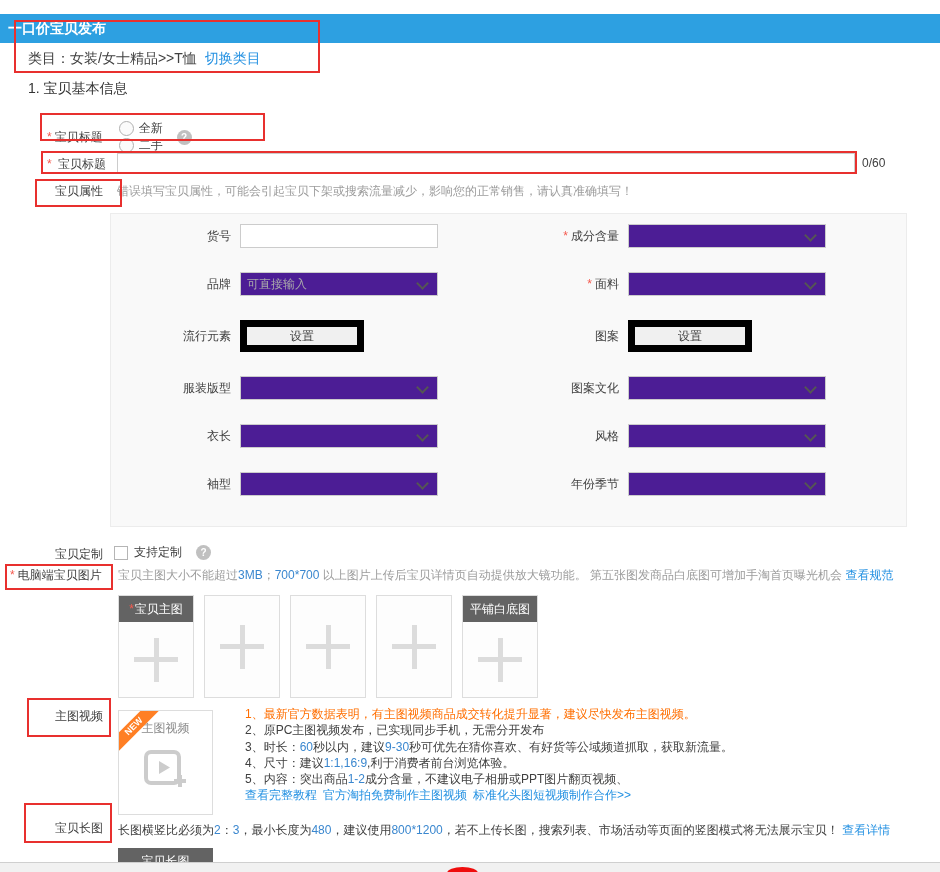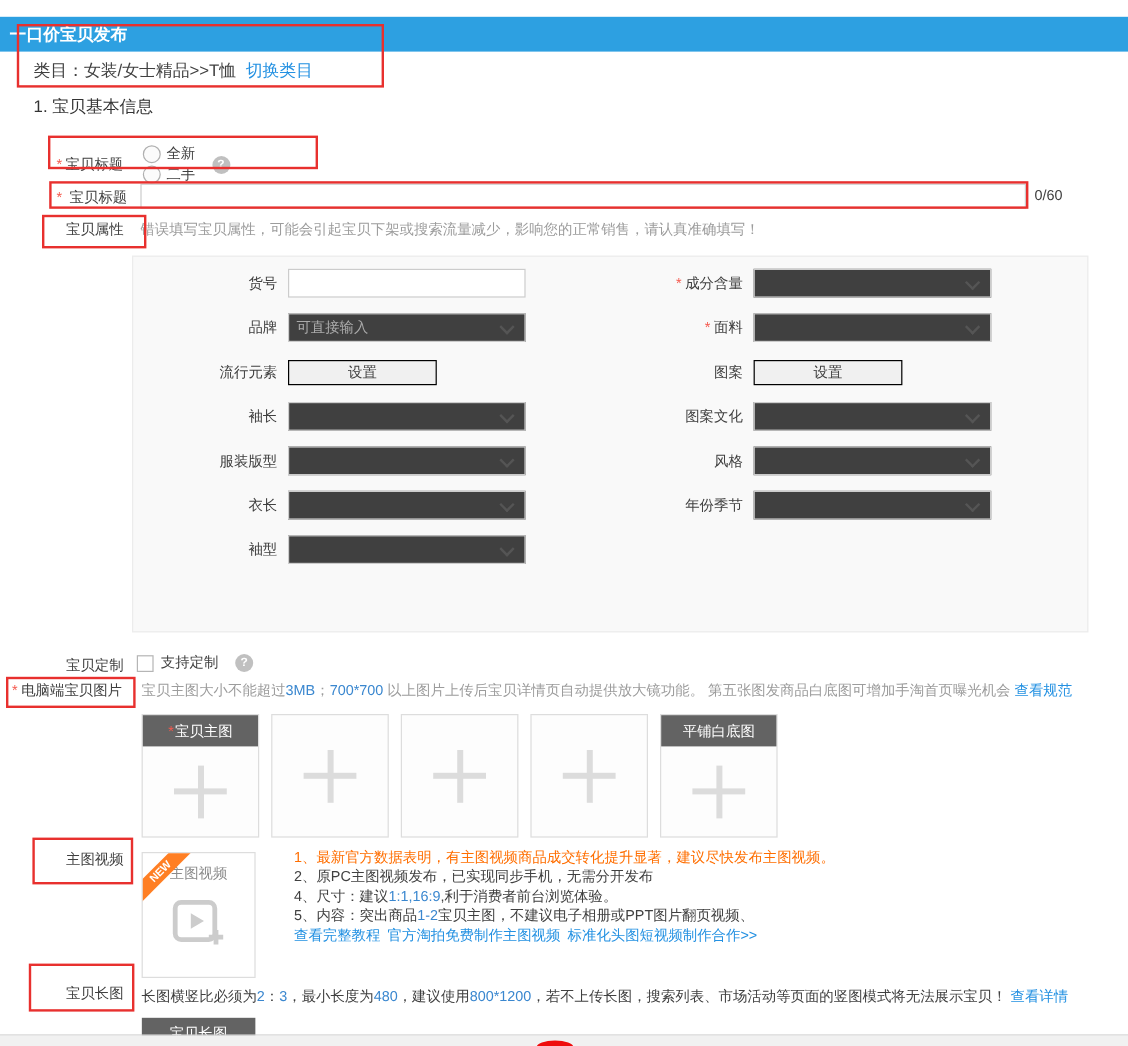--- a/index.html
+++ b/index.html
@@ -33,41 +33,41 @@
                font-size:12px;font-family:inherit;}
   .counter{left:862px;top:156px;color:#404040;}
   
   .warn-text{left:117px;top:183px;color:#9c9c9c;}
   
   .panel{left:110px;top:213px;width:797px;height:314px;background:#f9f9f9;border:1px solid #ececec;
          box-sizing:border-box;}
   .pcol{position:absolute;top:10px;}
   .pcol-left{left:0;width:385px;}
   .pcol-right{left:388px;width:405px;}
-  .prow{display:flex;align-items:center;margin-bottom:13px;min-height:24px;}
+  .prow{display:flex;align-items:center;margin-bottom:24px;min-height:24px;}
   .plabel{width:129px;text-align:right;padding-right:9px;box-sizing:border-box;flex:none;color:#404040;}
   .txt{width:198px;height:24px;border:1px solid #ccc;box-sizing:border-box;background:#fff;
        font-family:inherit;font-size:12px;padding:0 5px;}
   .fselect{position:relative;width:198px;height:24px;border:1px solid #ccc;box-sizing:border-box;
-           background:#404040;cursor:pointer;}
+           background:#4c1d95;cursor:pointer;}
   .fselect .ph{display:block;line-height:22px;padding-left:6px;color:#aaa;}
   .chev{position:absolute;right:10px;top:6px;width:7px;height:7px;border-left:2px solid #555;
         border-bottom:2px solid #555;transform:rotate(-45deg);}
-  .set-btn{width:124px;height:21px;background:#f0f0f0;border:1px solid #000000;color:#404040;
+  .set-btn{width:124px;height:32px;background:#f0f0f0;border:7px solid #000000;color:#404040;
            font-size:12px;font-family:inherit;cursor:pointer;}
   
   .custom-row{left:55px;top:544px;display:flex;align-items:center;}
   .custom-row .help{margin-left:14px;}
   
   .pc-label{left:10px;top:567px;}
   .pc-desc{left:118px;top:567px;white-space:nowrap;color:#9c9c9c;}
   .c-num{color:#3a87cf;}
   .c-orange{color:#ff6e00;}
   .tiles{left:118px;top:595px;display:flex;gap:10px;}
-  .tile{position:relative;width:98px;height:103px;border:1px solid #ddd;background:#fdfdfd;
+  .tile{position:relative;width:76px;height:103px;border:1px solid #ddd;background:#fdfdfd;
         box-sizing:border-box;display:flex;flex-direction:column;cursor:pointer;}
   .tile-head{height:26px;background:#636363;color:#fff;text-align:center;line-height:26px;flex:none;
              overflow:hidden;white-space:nowrap;}
   .tile-body{flex:1;display:flex;align-items:center;justify-content:center;}
   .plus-mark{position:relative;width:44px;height:44px;}
   .plus-mark::before{content:"";position:absolute;left:0;top:19.5px;width:44px;height:5px;background:#dcdcdc;}
   .plus-mark::after{content:"";position:absolute;left:19.5px;top:0;width:5px;height:44px;background:#dcdcdc;}
   
   .video-label{left:55px;top:708px;}
   .video-tile{left:118px;top:710px;width:95px;height:105px;border:1px solid #ddd;background:#fff;
@@ -152,29 +152,20 @@
         </div>
 
       </div>
 
       <div class="prow">
         <span class="plabel"><span>流行元素</span></span>
 
         <button class="set-btn">设置</button>
       </div>
 
-      <div class="prow">
-        <span class="plabel"><span>袖长</span></span>
-
-        <div class="fselect">
-          <span class="ph"></span>
-          <span class="chev"></span>
-        </div>
-
-      </div>
 
       <div class="prow">
         <span class="plabel"><span>服装版型</span></span>
 
         <div class="fselect">
           <span class="ph"></span>
           <span class="chev"></span>
         </div>
 
       </div>
@@ -320,22 +311,23 @@
     <svg width="46" height="42" viewBox="0 0 46 42">
       <rect x="3" y="3" width="33" height="31" rx="5" fill="none" stroke="#ccc" stroke-width="4"></rect>
       <path d="M16 12 L27 18.5 L16 25 Z" fill="#ccc"></path>
       <path d="M37 26 v12 M31 32 h12" stroke="#ccc" stroke-width="4" fill="none"></path>
     </svg>
   </div>
 </div>
 <div class="abs notes">
   <div class="note-line"><span class="c-orange">1、最新官方数据表明，有主图视频商品成交转化提升显著，建议尽快发布主图视频。</span></div>
   <div class="note-line"><span>2、原PC主图视频发布，已实现同步手机，无需分开发布</span></div>
+  <div class="note-line"><span>3、时长：</span><span class="c-num">60</span><span>秒以内，建议</span><span class="c-num">9-30</span><span>秒可优先在猜你喜欢、有好货等公域频道抓取，获取新流量。</span></div>
   <div class="note-line"><span>4、尺寸：建议</span><span class="c-num">1:1,16:9</span><span>,利于消费者前台浏览体验。</span></div>
-  <div class="note-line"><span>5、内容：突出商品</span><span class="c-num">1-2</span><span>宝贝主图，不建议电子相册或PPT图片翻页视频、</span></div>
+  <div class="note-line"><span>5、内容：突出商品</span><span class="c-num">1-2</span><span>成分含量，不建议电子相册或PPT图片翻页视频、</span></div>
   <div class="links-line">
     
   <span class="blue-link">查看完整教程</span><span class="blue-link">官方淘拍免费制作主图视频</span><span class="blue-link">标准化头图短视频制作合作&gt;&gt;</span></div>
 </div>
 
 <div class="abs long-label">宝贝长图</div>
 <div class="abs long-desc">
   <span><span>长图横竖比必须为</span><span class="c-num">2</span><span>：</span><span class="c-num">3</span><span>，最小长度为</span><span class="c-num">480</span><span>，建议使用</span><span class="c-num">800*1200</span><span>，若不上传长图，搜索列表、市场活动等页面的竖图模式将无法展示宝贝！ </span></span><a class="blue-link">查看详情</a>
 </div>
 <div class="abs long-tile-stub">

